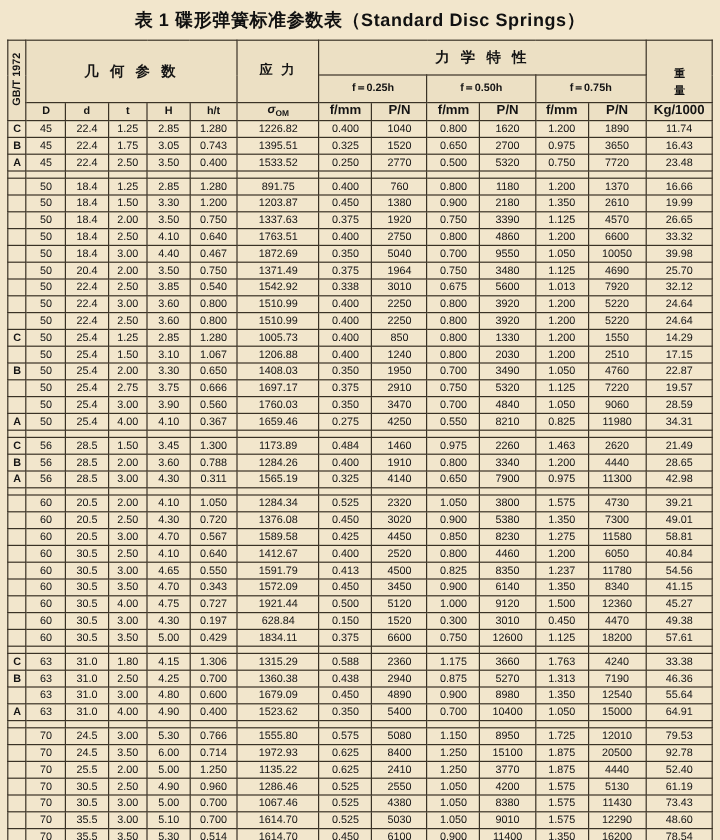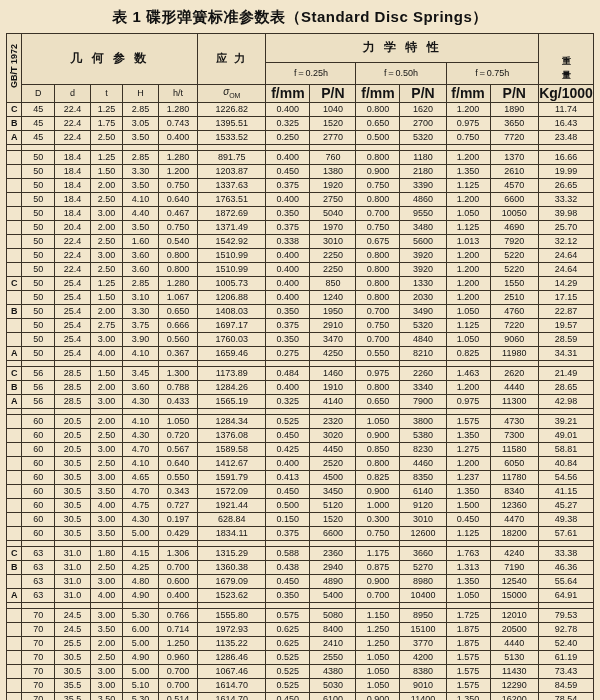--- a/index.html
+++ b/index.html
@@ -53,22 +53,22 @@
     line-height:1;
     height:46px;
     white-space:nowrap;
   }
   .grouphead{
     font-size:12px;
     font-weight:bold;
     letter-spacing:3px;
   }
   .grouphead.small{font-size:11px;letter-spacing:2px;}
-  .subhead{font-size:9px;font-weight:normal;}
-  .subhead2{font-size:14px;font-weight:bold;}
+  .subhead{font-size:9px;font-weight:bold;}
+  .subhead2{font-size:11px;font-weight:bold;}
   .sigma{font-style:italic;font-size:10px;}
   .sigsub{font-size:7px;vertical-align:sub;}
   td.cls{font-weight:bold;font-size:9px;width:14px;}
   td.num{font-size:9px;}
   tbody tr td{height:13px;}
   tr.gap td{height:5px;border-left:1px solid #3a3226;border-right:1px solid #3a3226;border-top:1px solid #3a3226;border-bottom:1px solid #3a3226;}
   .sidecol{
     width:14px;
   }
   .sidelabel{
@@ -284,33 +284,33 @@
         </tr>
         <tr>
           <td class="cls"></td>
           <td class="num">50</td>
           <td class="num">20.4</td>
           <td class="num">2.00</td>
           <td class="num">3.50</td>
           <td class="num">0.750</td>
           <td class="num">1371.49</td>
           <td class="num">0.375</td>
-          <td class="num">1970</td>
+          <td class="num">1964</td>
           <td class="num">0.750</td>
           <td class="num">3480</td>
           <td class="num">1.125</td>
           <td class="num">4690</td>
           <td class="num">25.70</td>
         </tr>
         <tr>
           <td class="cls"></td>
           <td class="num">50</td>
           <td class="num">22.4</td>
           <td class="num">2.50</td>
-          <td class="num">1.60</td>
+          <td class="num">3.85</td>
           <td class="num">0.540</td>
           <td class="num">1542.92</td>
           <td class="num">0.338</td>
           <td class="num">3010</td>
           <td class="num">0.675</td>
           <td class="num">5600</td>
           <td class="num">1.013</td>
           <td class="num">7920</td>
           <td class="num">32.12</td>
         </tr>
@@ -489,21 +489,21 @@
           <td class="num">1.200</td>
           <td class="num">4440</td>
           <td class="num">28.65</td>
         </tr>
         <tr>
           <td class="cls">A</td>
           <td class="num">56</td>
           <td class="num">28.5</td>
           <td class="num">3.00</td>
           <td class="num">4.30</td>
-          <td class="num">0.433</td>
+          <td class="num">0.311</td>
           <td class="num">1565.19</td>
           <td class="num">0.325</td>
           <td class="num">4140</td>
           <td class="num">0.650</td>
           <td class="num">7900</td>
           <td class="num">0.975</td>
           <td class="num">11300</td>
           <td class="num">42.98</td>
         </tr>
         <tr class="gap">
@@ -849,21 +849,21 @@
           <td class="num">3.00</td>
           <td class="num">5.10</td>
           <td class="num">0.700</td>
           <td class="num">1614.70</td>
           <td class="num">0.525</td>
           <td class="num">5030</td>
           <td class="num">1.050</td>
           <td class="num">9010</td>
           <td class="num">1.575</td>
           <td class="num">12290</td>
-          <td class="num">84.59</td>
+          <td class="num">48.60</td>
         </tr>
         <tr>
           <td class="cls"></td>
           <td class="num">70</td>
           <td class="num">35.5</td>
           <td class="num">3.50</td>
           <td class="num">5.30</td>
           <td class="num">0.514</td>
           <td class="num">1614.70</td>
           <td class="num">0.450</td>

